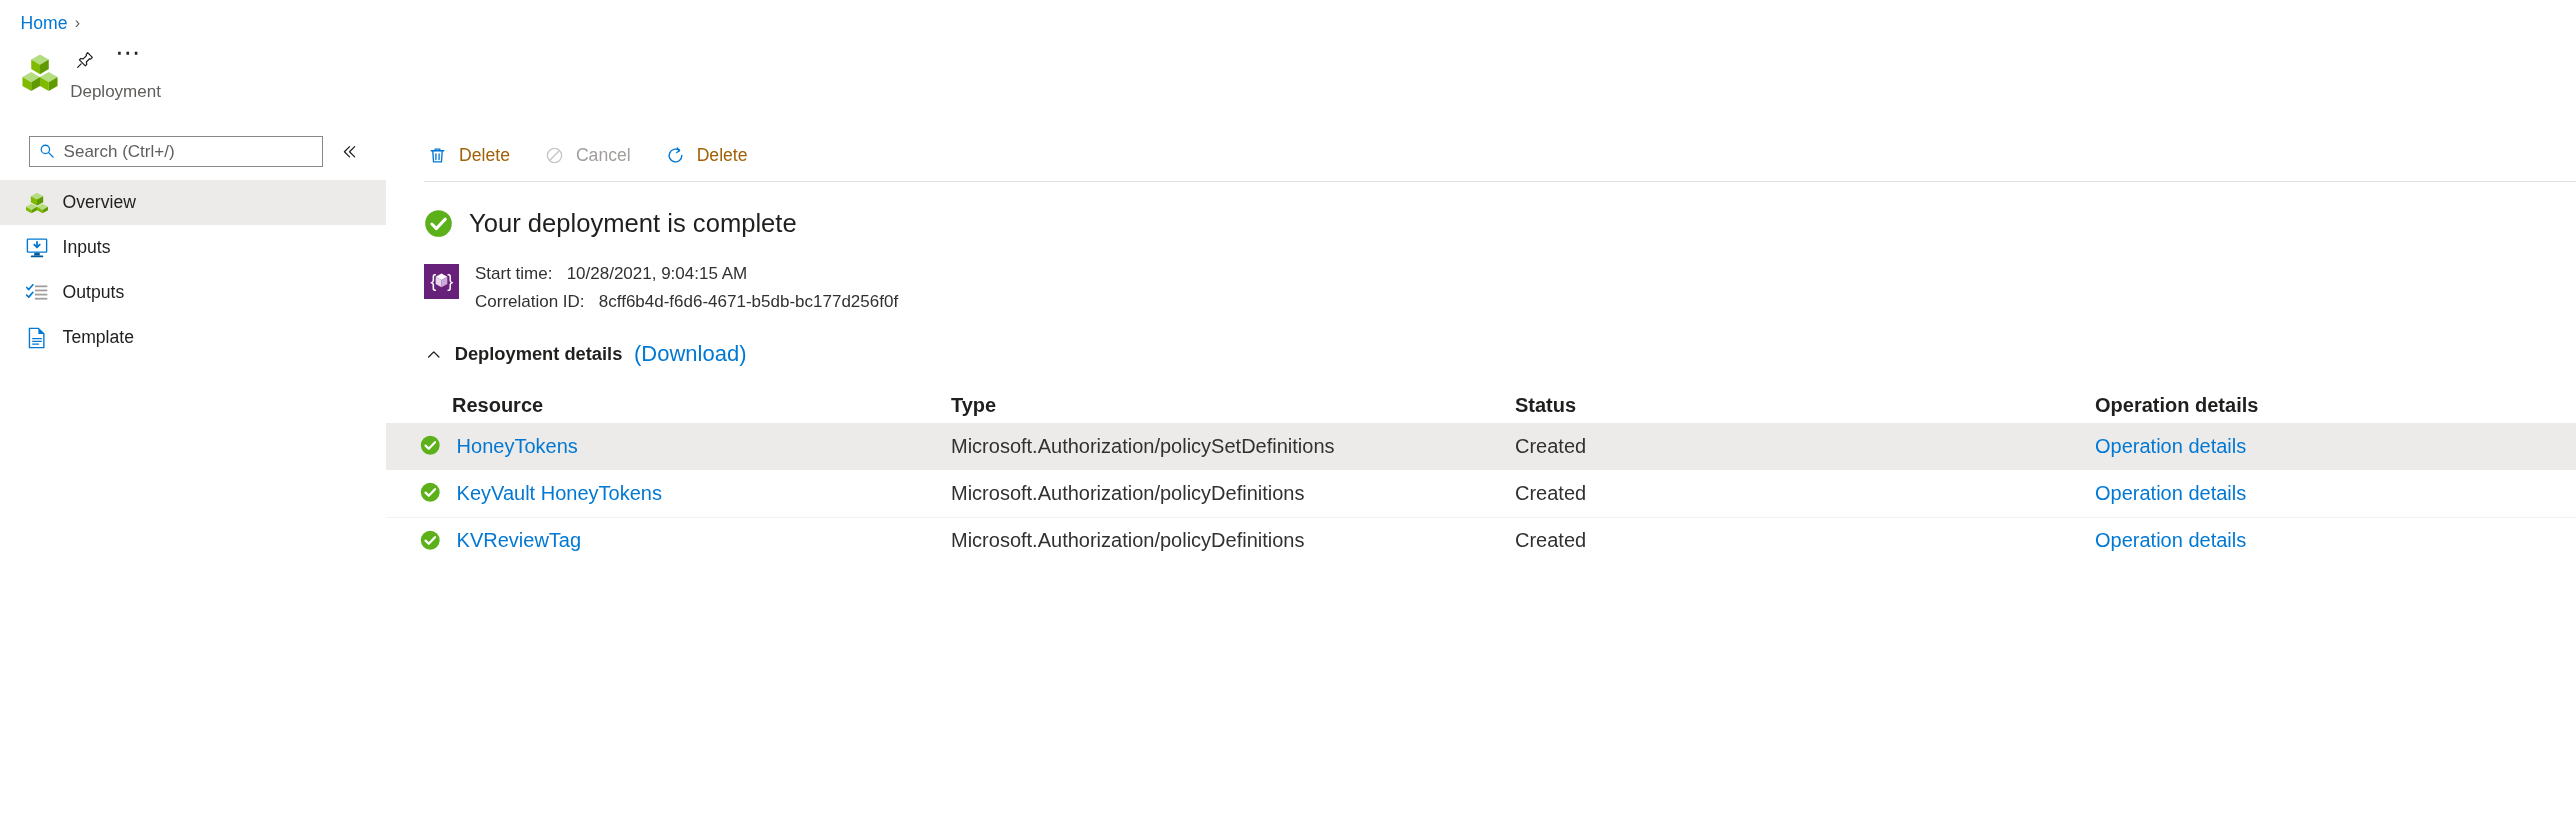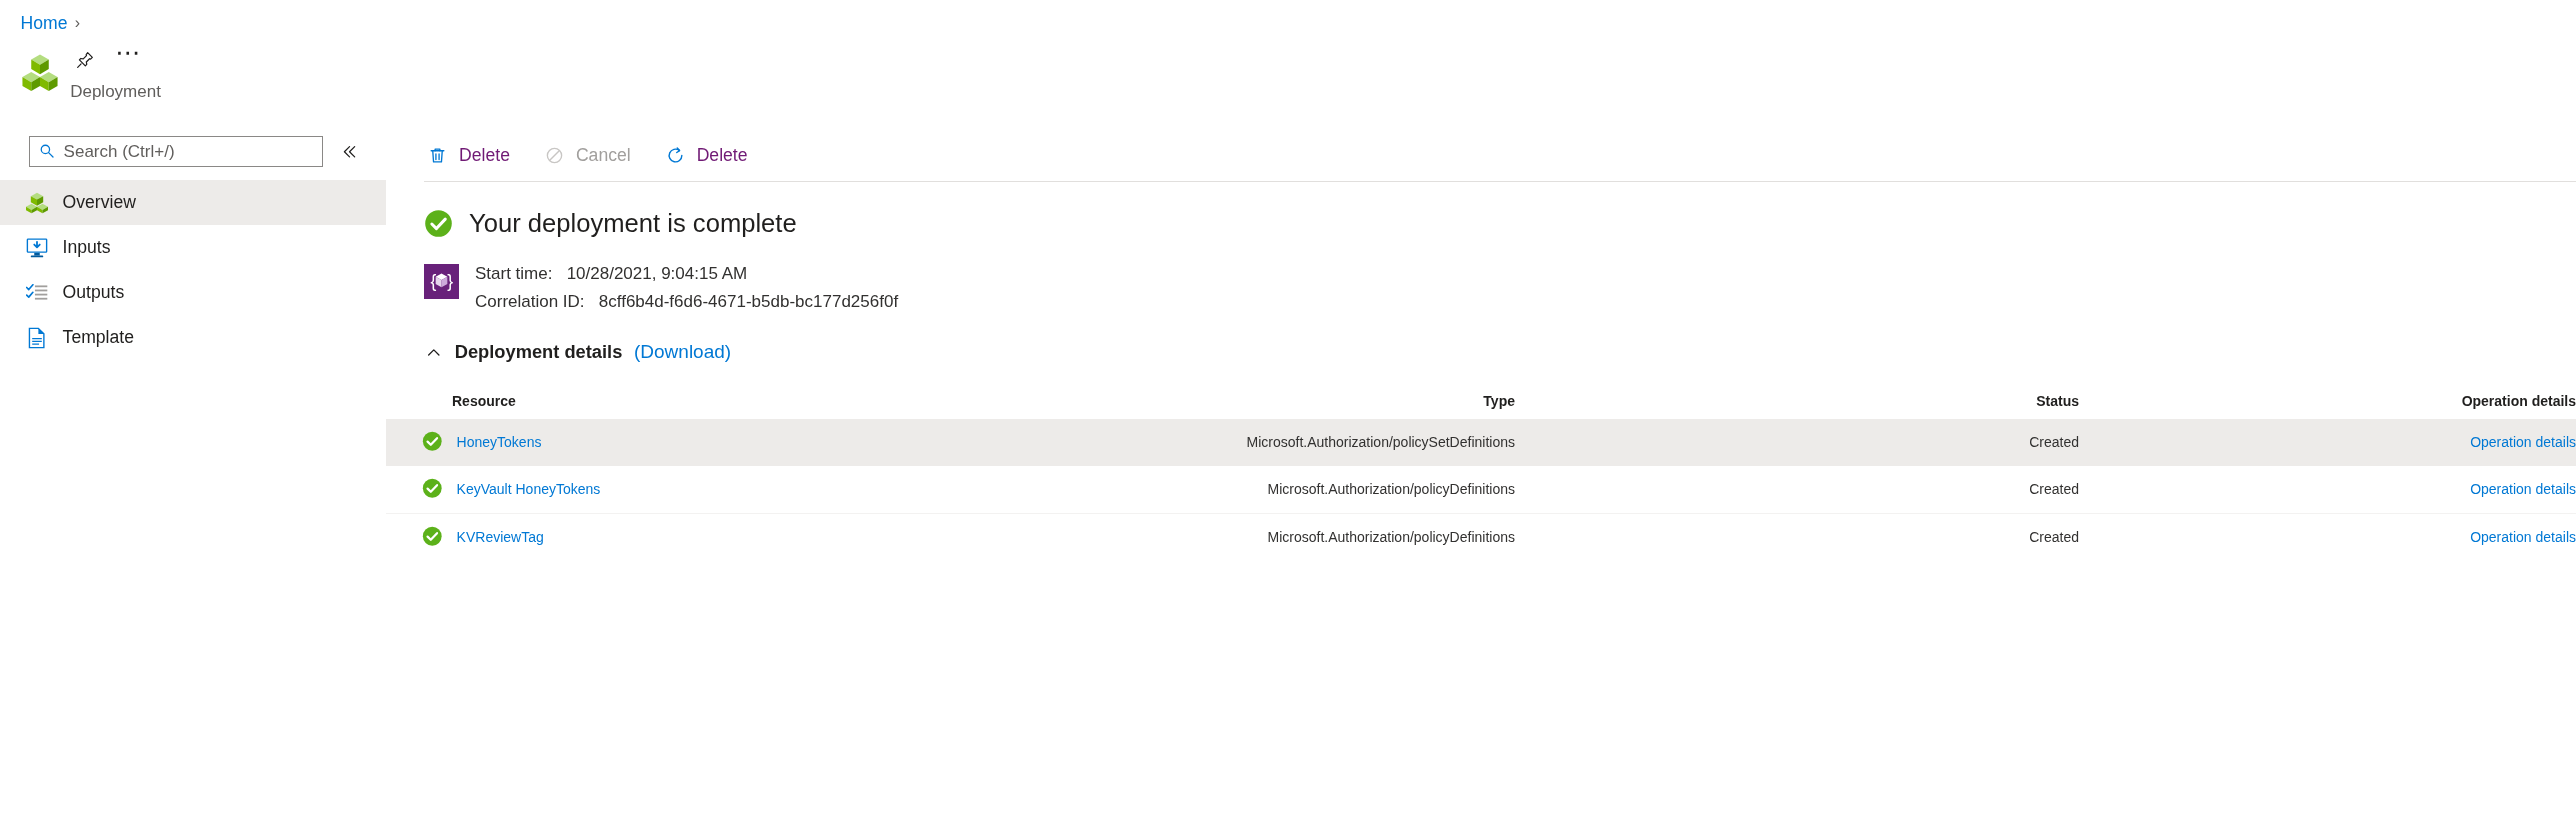--- a/index.html
+++ b/index.html
@@ -74,21 +74,21 @@
   .nav-item.selected { background: #edebe9; }
   .nav-item .nav-ico { width: 22px; height: 22px; flex: none; display:flex; align-items:center; justify-content:center; }
 
   
   .cmdbar {
     position: absolute; left: 386px; top: 132px; right: 0; height: 47px;
     display: flex; align-items: center; padding-left: 38px; gap: 28px;
   }
   .cmd {
     display: flex; align-items: center; gap: 10.2px; cursor: pointer;
-    font-size: 17.6px; color: #701a75; height: 32px; padding: 0 2.9px;
+    font-size: 17.6px; color: #a16207; height: 32px; padding: 0 2.9px;
   }
   .cmd.disabled { color: #a19f9d; cursor: default; }
   .cmd .cmd-ico { width: 22px; height: 22px; display:flex; align-items:center; justify-content:center; flex:none; }
   .cmd-divider { position: absolute; left: 424px; right: 0; top: 181px; height: 0.7px; background: #e1dfdd; }
 
   
   .content { position: absolute; left: 386px; top: 183px; right: 0; bottom: 0; }
 
   .status-head {
     display: flex; align-items: center; gap: 16px;
@@ -104,29 +104,29 @@
   .meta-line { font-size: 17px; line-height: 20.5px; color: #323130; white-space: nowrap; }
   .meta-label { color: #323130; }
   .meta-val { color: #323130; }
 
   .details-head {
     display: flex; align-items: center; gap: 11.7px;
     padding: 29px 0 0 38px; cursor: pointer;
   }
   .details-chevron { width: 19px; height: 19px; display:flex; align-items:center; justify-content:center; }
   .details-title { font-size: 18.3px; font-weight: 600; color: #201f1e; }
-  .details-download { font-size: 19px; color: #0078d4; cursor: pointer; }
+  .details-download { font-size: 22px; color: #0078d4; cursor: pointer; }
 
   
   .table { margin-top: 20.5px; width: 100%; }
   .trow { display: flex; align-items: center; height: 47px; }
   .trow.header { height: 35px; }
   .trow.hl { background: #edebe9; }
   .trow.sep { border-top: 0.7px solid #f3f2f1; }
-  .cell { font-size: 14px; color: #323130; text-align: right; }
+  .cell { font-size: 20px; color: #323130; }
   .cell.hdr { font-weight: 600; color: #201f1e; }
   .c-res { width: 565px; padding-left: 66px; display: flex; align-items: center; gap: 14.6px; }
   .c-res .row-ico { width: 22px; height: 22px; flex:none; margin-left:-32px; }
   .c-type { width: 564px; }
   .c-status { width: 564px; }
   .c-op { flex: 1; margin-left: 16px; }
   .link { color: #0078d4; cursor: pointer; }
 </style>
 </head>
 <body>

